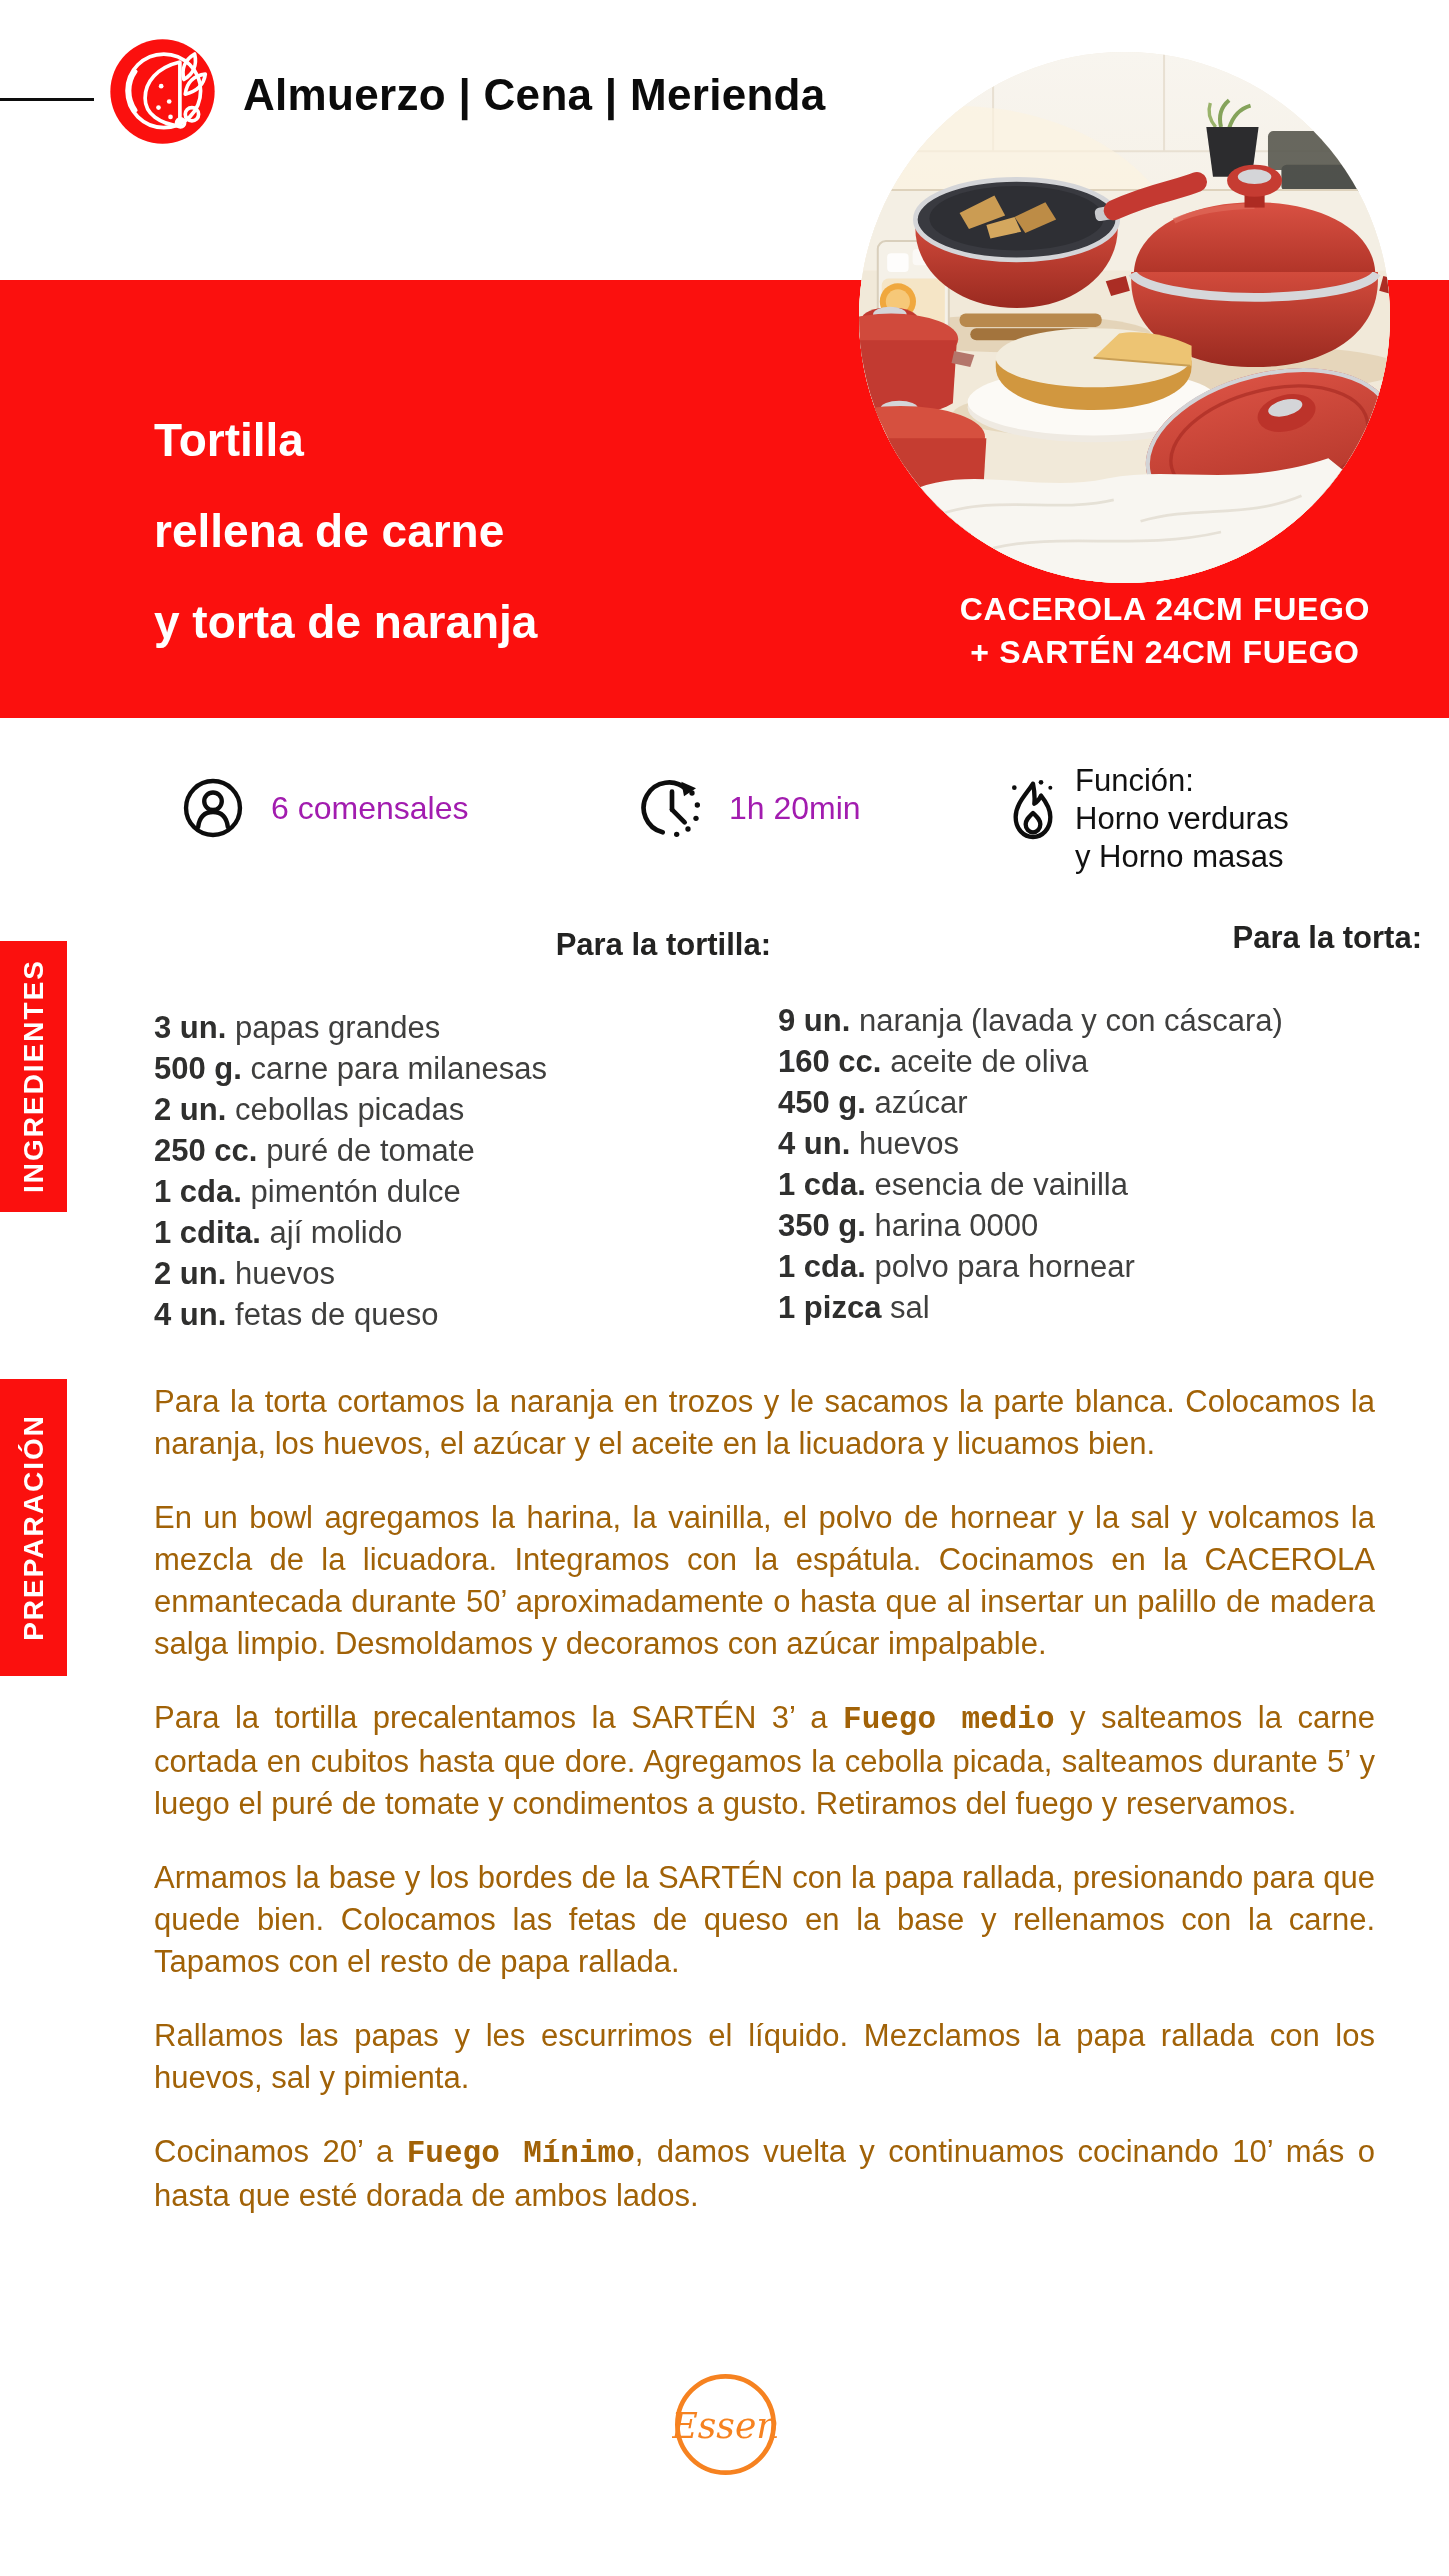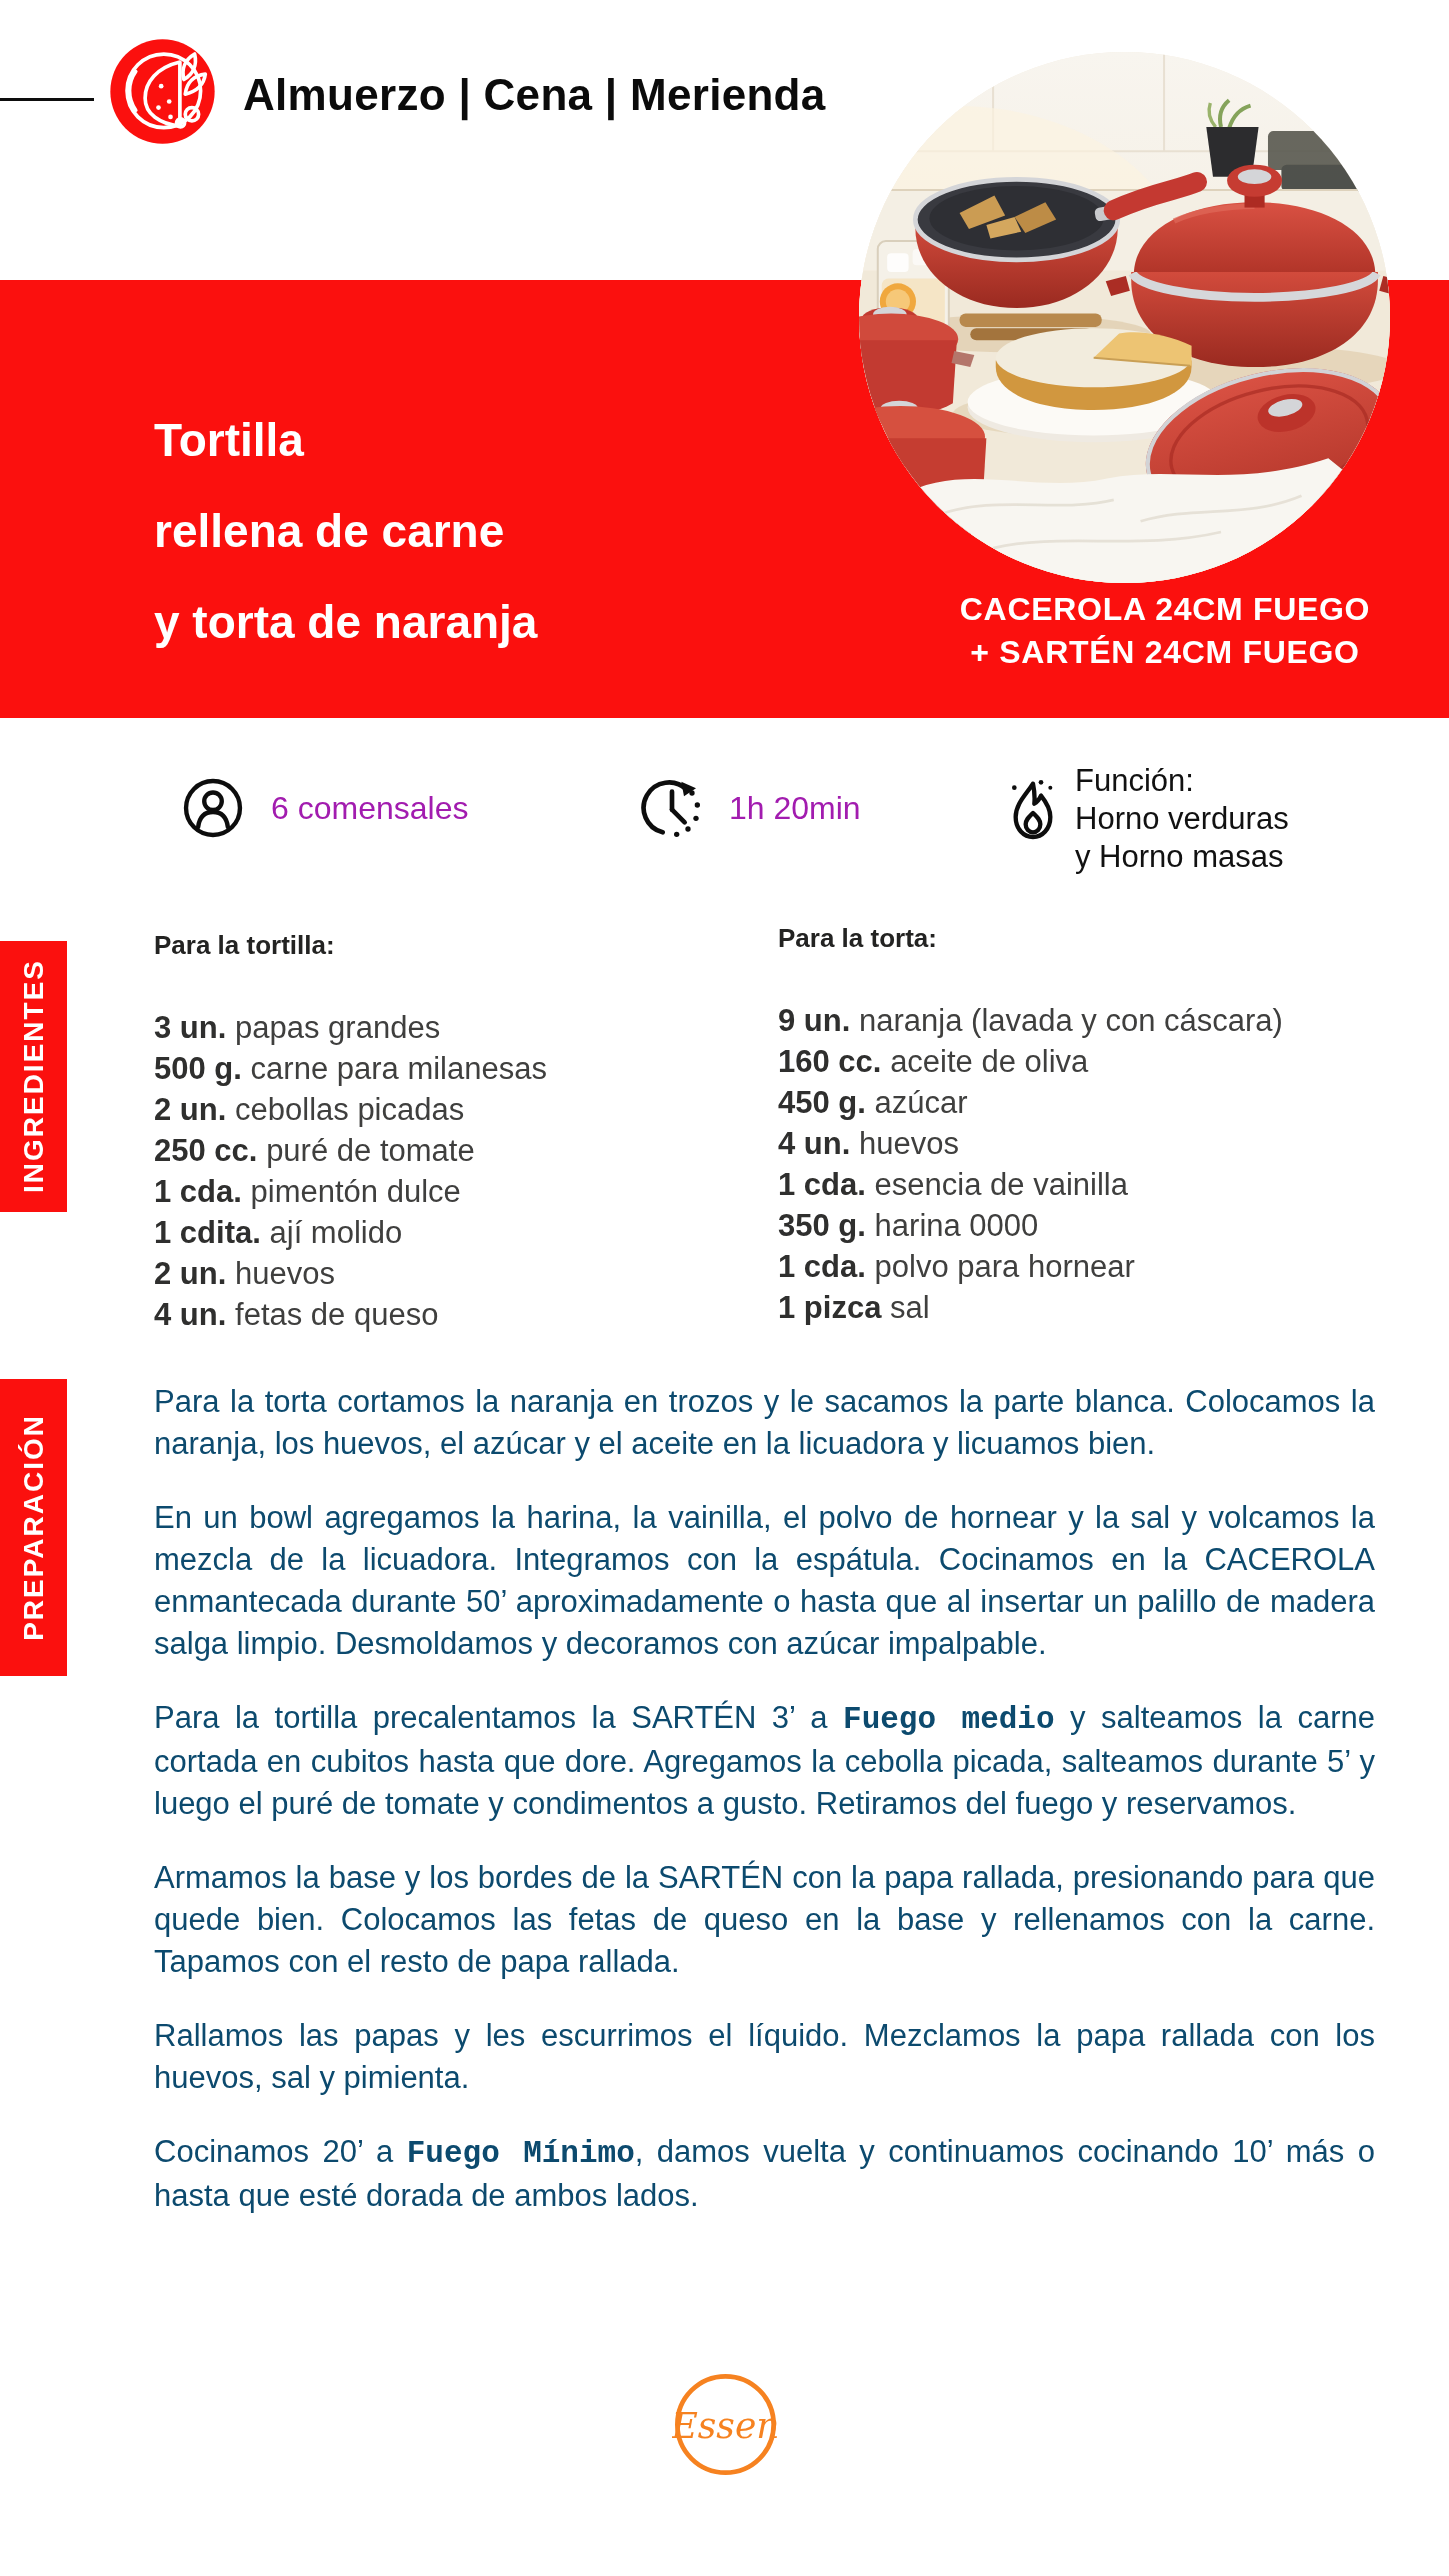--- a/index.html
+++ b/index.html
@@ -33,27 +33,27 @@
        align-items:center;justify-content:center;}
   .tab-ing{top:941px;height:271px;}
   .tab-prep{top:1379px;height:297px;}
   .tab span{writing-mode:vertical-rl;transform:rotate(180deg);color:#ffffff;font-weight:bold;
             font-size:28px;letter-spacing:2px;}
 
   
   .col{position:absolute;}
   .col-tortilla{left:154px;top:926px;width:617px;}
   .col-torta{left:778px;top:919px;width:644px;}
-  .col h2{margin:0;font-size:26px;line-height:38px;font-weight:bold;color:#232322;}
+  .col h2{margin:0;font-size:31px;line-height:38px;font-weight:bold;color:#232322;text-align:right;}
   .ing-list{margin-top:43px;}
   .ing-row{font-size:31px;line-height:41px;color:#3f3f3e;white-space:nowrap;}
   .ing-row b{font-weight:bold;color:#2f2f2e;margin-right:8.7px;}
 
   
-  .prep{position:absolute;left:154px;top:1381px;width:1221px;color:#0c4a6e;
+  .prep{position:absolute;left:154px;top:1381px;width:1221px;color:#a16207;
         font-size:31px;line-height:42px;text-align:justify;}
   .prep p{margin:0 0 32px 0;}
   .prep .b{font-weight:bold;font-family:Liberation Mono, monospace;}
 
   
   .essen{position:absolute;left:672px;top:2371px;width:107px;height:107px;}
 </style>
 </head>
 <body>
 

